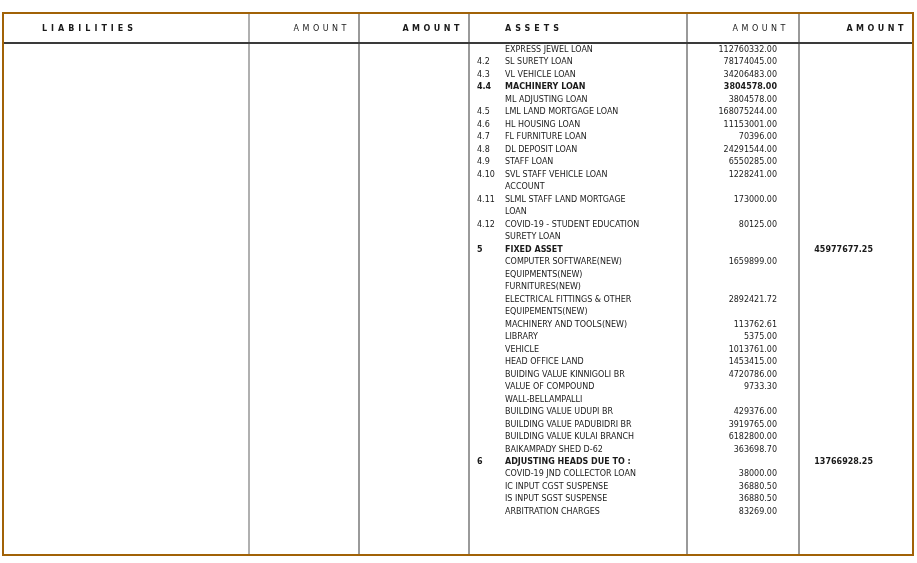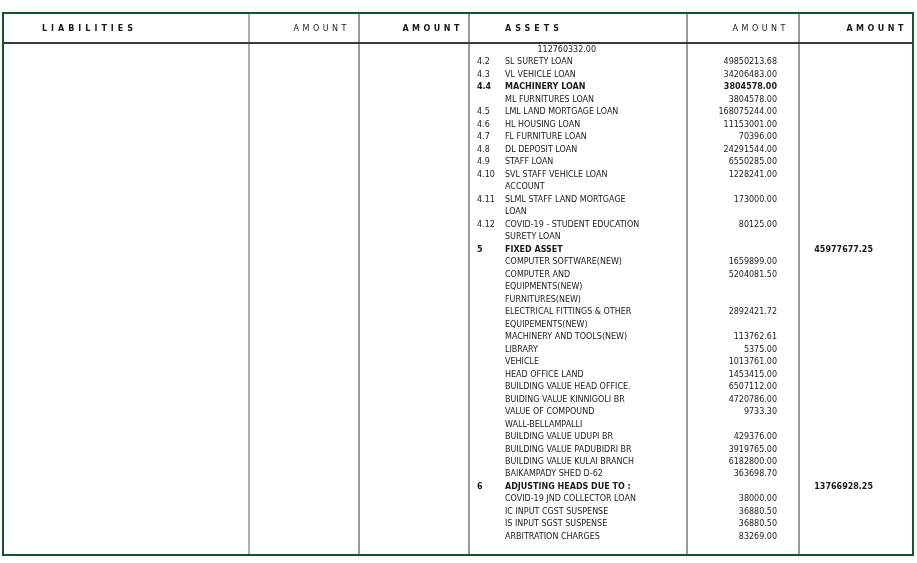--- a/index.html
+++ b/index.html
@@ -8,21 +8,21 @@
     font-family:"DejaVu Sans","Liberation Sans",sans-serif;
     color:#1a1a1a;overflow:hidden;
   }
   .page{position:relative;width:917px;height:563px;background:#fff;}
   .page-label{
     position:absolute;left:804px;top:13px;
     font-size:14px;line-height:10px;color:#1a1a1a;white-space:nowrap;
   }
   .sheet{
     position:absolute;left:2px;top:12px;width:912px;height:544px;
-    box-sizing:border-box;border:2px solid #14532d;background:#fff;
+    box-sizing:border-box;border:2px solid #a16207;background:#fff;
   }
   .vline{position:absolute;top:0;bottom:0;width:1.5px;background:#9a9a9a;}
   .v1{left:244px;background:#b0b0b0;}
   .v2{left:354px;}
   .v3{left:464px;}
   .v4{left:682px;}
   .v5{left:794px;}
   .hdr{
     position:relative;display:flex;height:28px;align-items:center;
     border-bottom:2px solid #3a3a3a;font-size:8px;
@@ -67,48 +67,49 @@
       <div class="hc hc3">AMOUNT</div>
       <div class="hc hc4">ASSETS</div>
       <div class="hc hc5">AMOUNT</div>
       <div class="hc hc6">AMOUNT</div>
     </div>
 
     <div class="tbody" id="rows">
         <div class="row">
           <span class="sp"></span>
           <span class="num"></span>
+          <span class="txt">EXPRESS JEWEL LOAN</span>
           <span class="amt">112760332.00</span>
           <span class="amt2"></span>
         </div>
         <div class="row">
           <span class="sp"></span>
           <span class="num">4.2</span>
           <span class="txt">SL SURETY LOAN</span>
-          <span class="amt">49850213.68</span>
+          <span class="amt">78174045.00</span>
           <span class="amt2"></span>
         </div>
         <div class="row">
           <span class="sp"></span>
           <span class="num">4.3</span>
           <span class="txt">VL VEHICLE LOAN</span>
           <span class="amt">34206483.00</span>
           <span class="amt2"></span>
         </div>
         <div class="row bold">
           <span class="sp"></span>
           <span class="num">4.4</span>
           <span class="txt">MACHINERY LOAN</span>
           <span class="amt">3804578.00</span>
           <span class="amt2"></span>
         </div>
         <div class="row">
           <span class="sp"></span>
           <span class="num"></span>
-          <span class="txt">ML FURNITURES LOAN</span>
+          <span class="txt">ML ADJUSTING LOAN</span>
           <span class="amt">3804578.00</span>
           <span class="amt2"></span>
         </div>
         <div class="row">
           <span class="sp"></span>
           <span class="num">4.5</span>
           <span class="txt">LML LAND MORTGAGE LOAN</span>
           <span class="amt">168075244.00</span>
           <span class="amt2"></span>
         </div>
@@ -192,27 +193,20 @@
         <div class="row">
           <span class="sp"></span>
           <span class="num"></span>
           <span class="txt">COMPUTER SOFTWARE(NEW)</span>
           <span class="amt">1659899.00</span>
           <span class="amt2"></span>
         </div>
         <div class="row">
           <span class="sp"></span>
           <span class="num"></span>
-          <span class="txt">COMPUTER AND</span>
-          <span class="amt">5204081.50</span>
-          <span class="amt2"></span>
-        </div>
-        <div class="row">
-          <span class="sp"></span>
-          <span class="num"></span>
           <span class="txt">EQUIPMENTS(NEW)</span>
           <span class="amt"></span>
           <span class="amt2"></span>
         </div>
         <div class="row">
           <span class="sp"></span>
           <span class="num"></span>
           <span class="txt">FURNITURES(NEW)</span>
           <span class="amt"></span>
           <span class="amt2"></span>
@@ -255,27 +249,20 @@
         <div class="row">
           <span class="sp"></span>
           <span class="num"></span>
           <span class="txt">HEAD OFFICE LAND</span>
           <span class="amt">1453415.00</span>
           <span class="amt2"></span>
         </div>
         <div class="row">
           <span class="sp"></span>
           <span class="num"></span>
-          <span class="txt">BUILDING VALUE HEAD OFFICE.</span>
-          <span class="amt">6507112.00</span>
-          <span class="amt2"></span>
-        </div>
-        <div class="row">
-          <span class="sp"></span>
-          <span class="num"></span>
           <span class="txt">BUIDING VALUE KINNIGOLI BR</span>
           <span class="amt">4720786.00</span>
           <span class="amt2"></span>
         </div>
         <div class="row">
           <span class="sp"></span>
           <span class="num"></span>
           <span class="txt">VALUE OF COMPOUND</span>
           <span class="amt">9733.30</span>
           <span class="amt2"></span>

